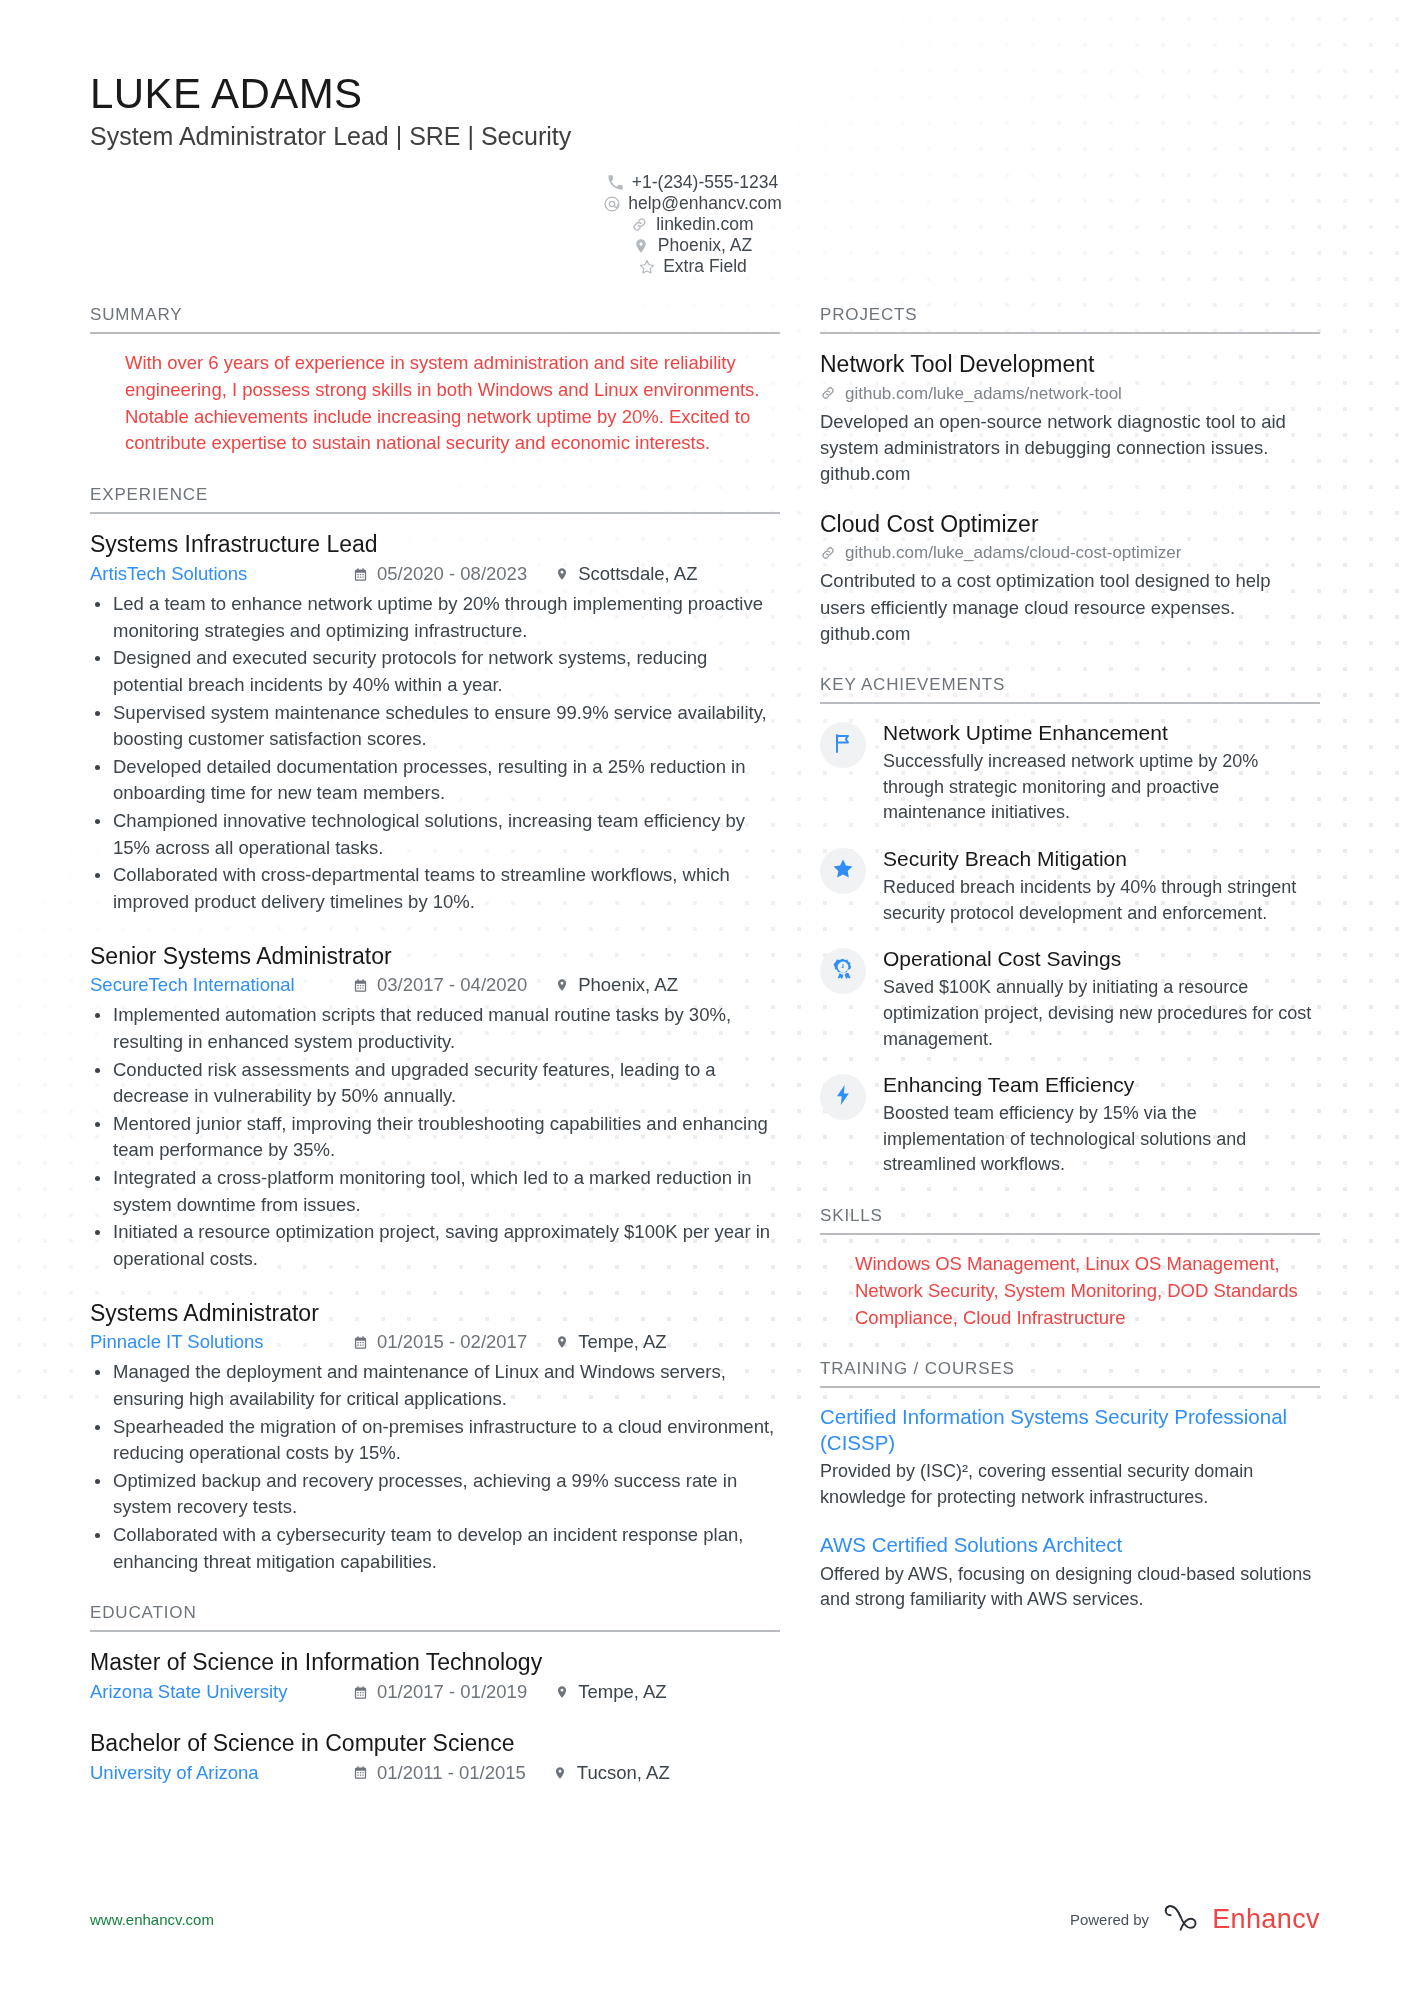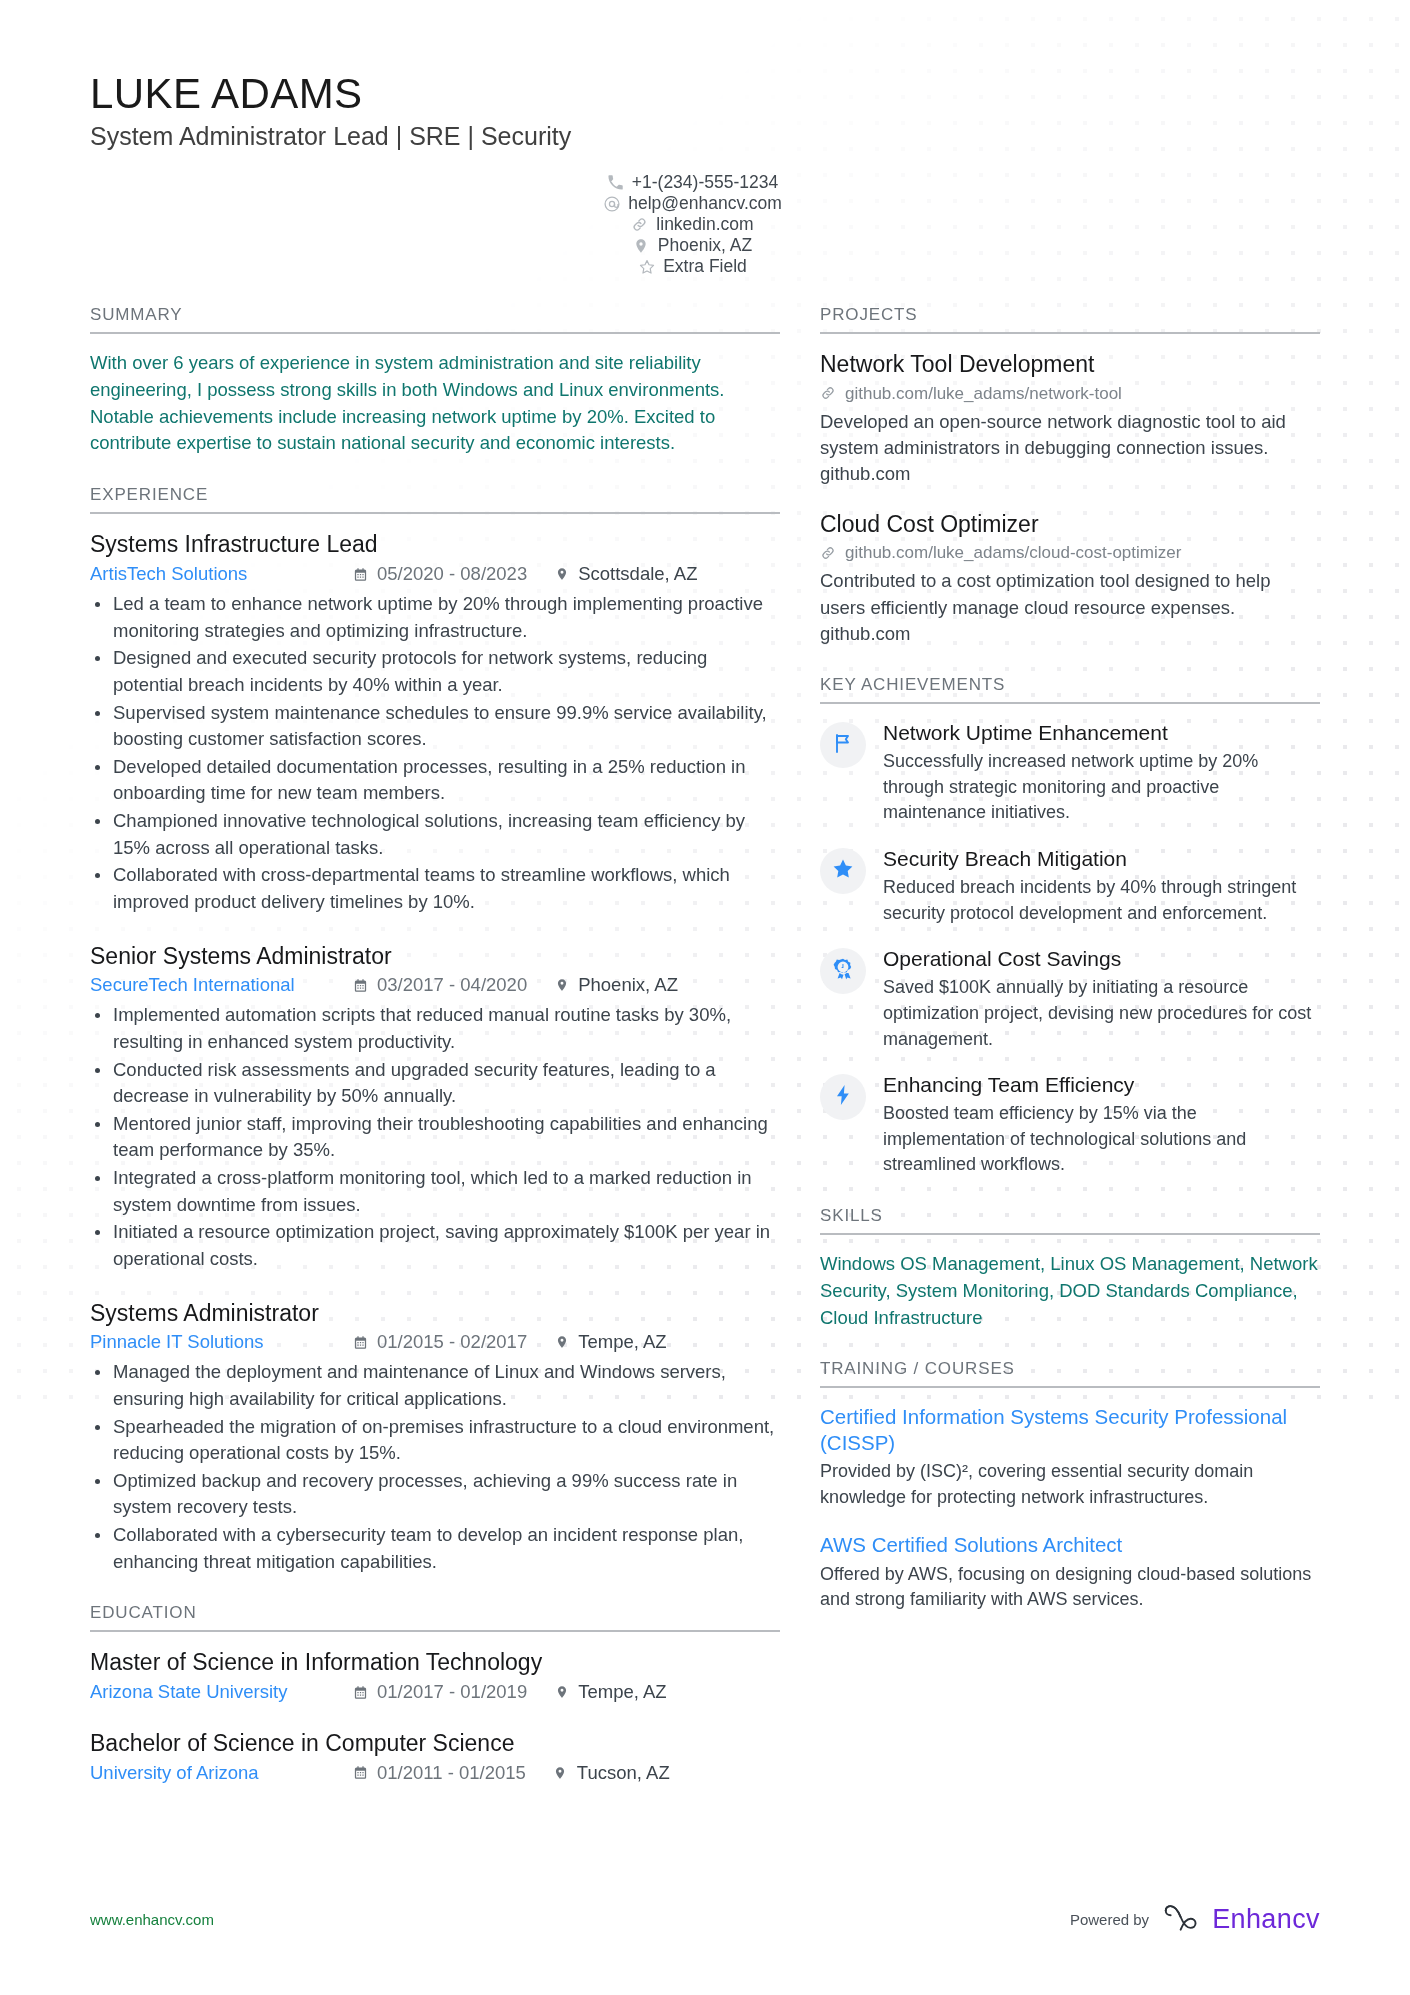--- a/index.html
+++ b/index.html
@@ -102,21 +102,22 @@
     height: 2px;
     background: #b9bcc0;
     width: 100%;
     margin-bottom: 16px;
   }
 
   
   .body-text {
     font-size: 18.5px;
     line-height: 1.45;
-    color: #0f766e;
+    color: #ef4444;
+    margin-left: 35px;
   }
 
   
   .entry { margin-bottom: 26px; }
   .entry:last-child { margin-bottom: 0; }
   .entry-title {
     font-size: 23px;
     color: #18191b;
     font-weight: 400;
     line-height: 1.25;
@@ -271,21 +272,21 @@
     font-size: 15px;
     color: #4a5159;
   }
   .brand {
     display: flex;
     align-items: center;
     gap: 9px;
   }
   .brand-word {
     font-size: 27px;
-    color: #6d28d9;
+    color: #ef4444;
     letter-spacing: 0.4px;
     text-align: center;
   }
   .mb0 { margin-bottom: 0; }
   .gap-top-lg { margin-top: 28px; }
 </style>
 </head>
 <body>
 
 <div class="page">

